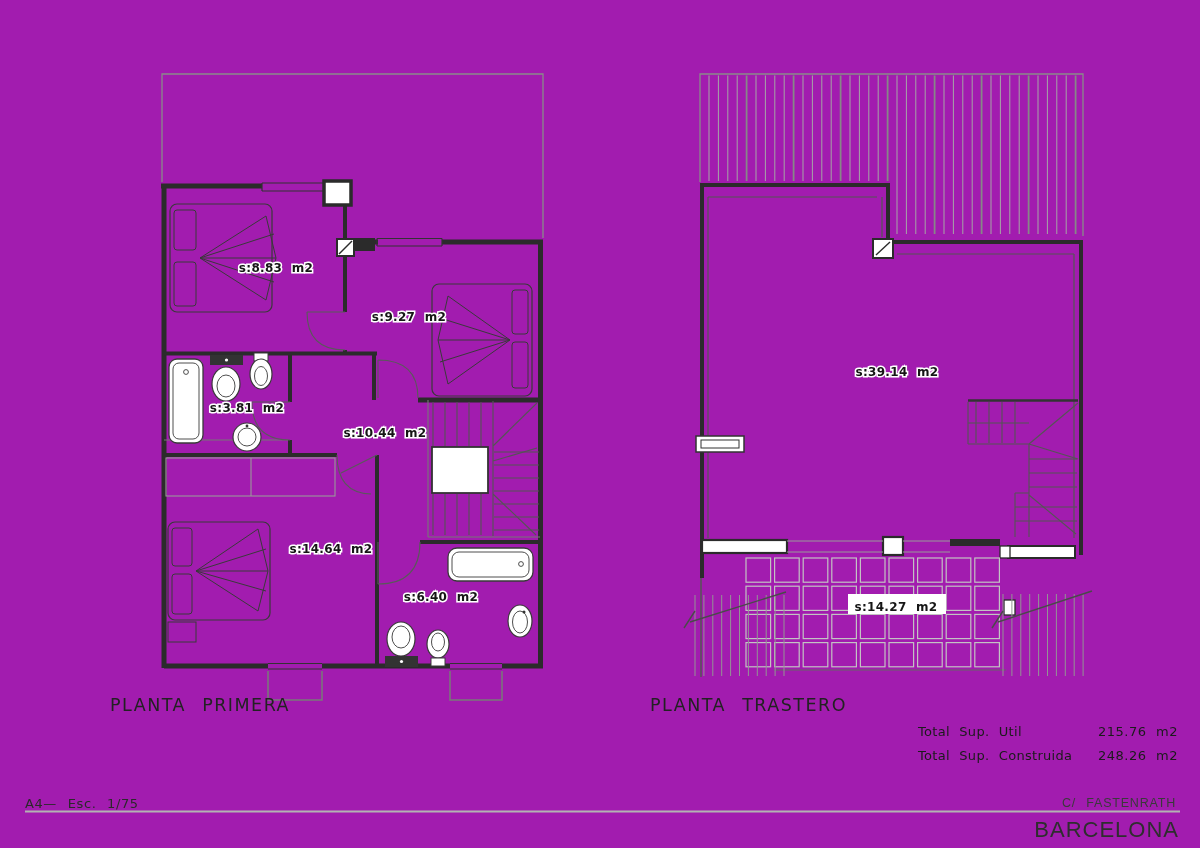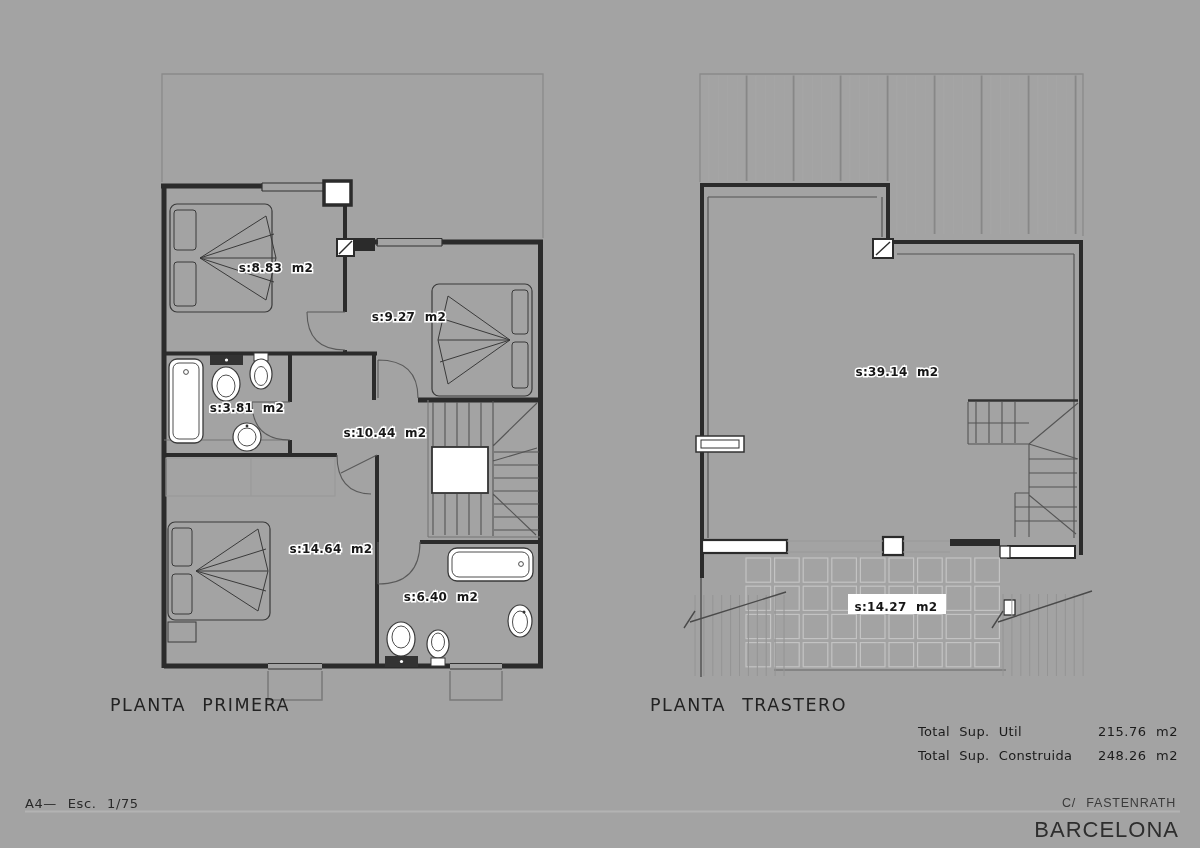--- a/index.html
+++ b/index.html
@@ -1,16 +1,16 @@
 <!DOCTYPE html>
 <html><head>
 <meta charset="utf-8">
 <style>
   html,body{margin:0;padding:0;background:#fff;width:1200px;height:848px;overflow:hidden;}
-  .sheet{position:relative;width:1200px;height:848px;background:#a3a3a3;}
+  .sheet{position:relative;width:1200px;height:848px;background:#a21caf;}
   svg{position:absolute;left:0;top:0;}
   text{font-family:"DejaVu Sans",sans-serif;fill:#161616;}
   .area-label{font-size:12px;font-weight:700;letter-spacing:.3px;word-spacing:5px;paint-order:stroke;stroke:#ffffff;stroke-width:3px;}
   .plan-title{font-size:17.5px;font-weight:400;letter-spacing:1.5px;word-spacing:9px;fill:#222;}
   .totals-label{font-size:13px;letter-spacing:.3px;word-spacing:5px;fill:#1b1b1b;}
   .totals-value{font-size:13px;letter-spacing:.5px;word-spacing:5px;fill:#1b1b1b;}
   .footer-scale{font-size:13px;letter-spacing:.6px;word-spacing:6px;fill:#2a2a2a;}
   .footer-street{font-family:"Liberation Sans",sans-serif;font-size:12.5px;letter-spacing:.8px;word-spacing:6px;fill:#3a3a3a;}
   .footer-city{font-family:"Liberation Sans",sans-serif;font-size:22px;letter-spacing:1px;fill:#2e2e2e;}
 </style>

